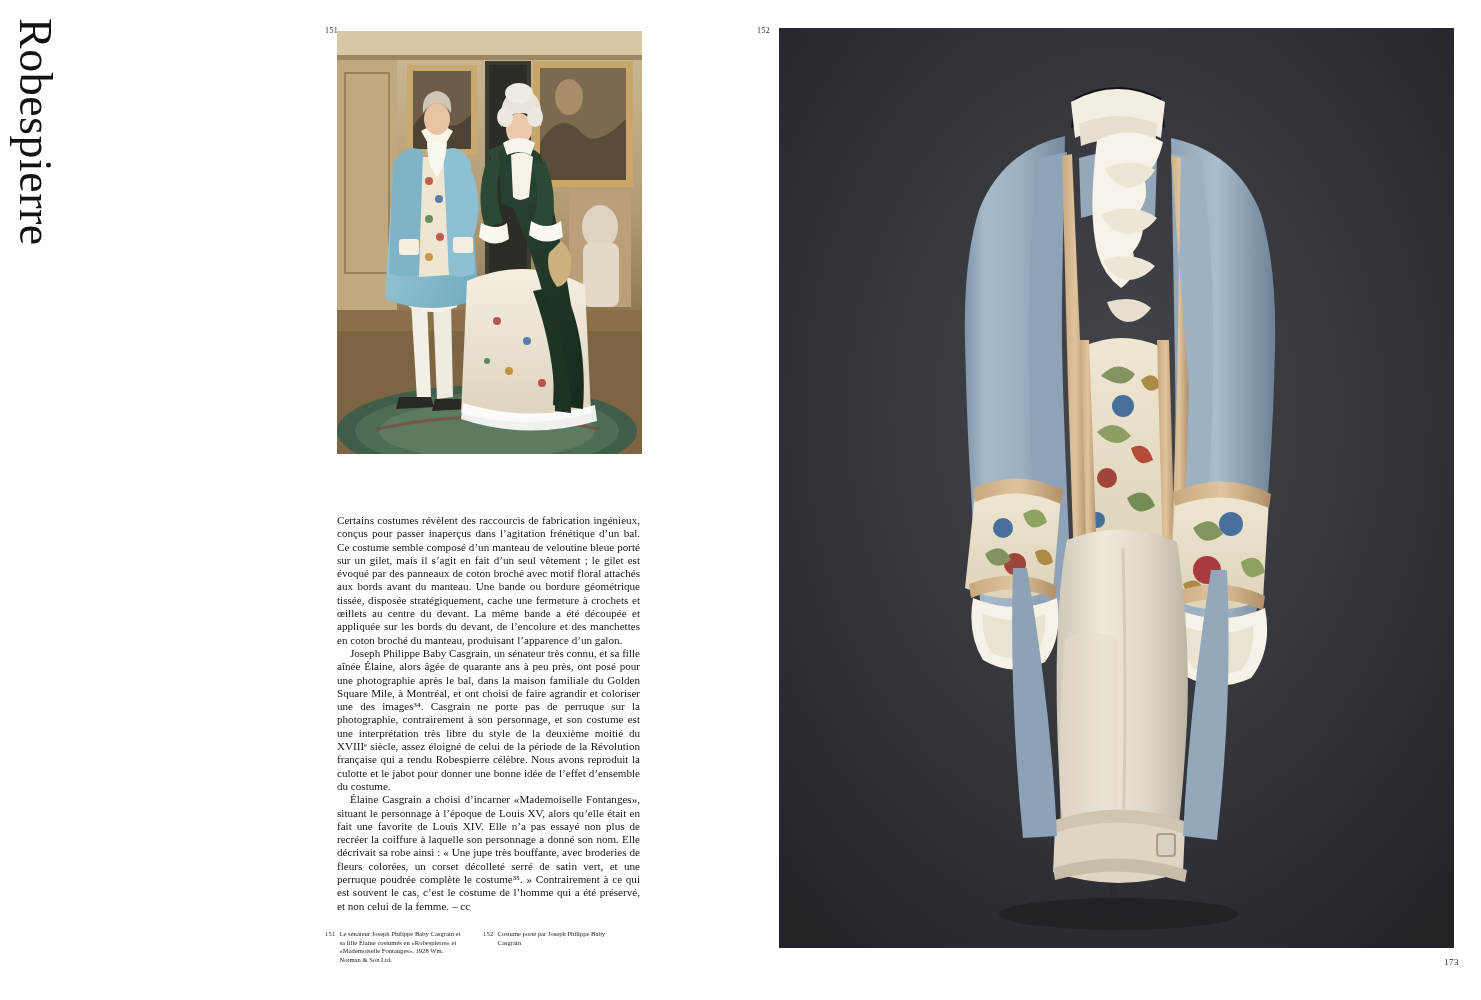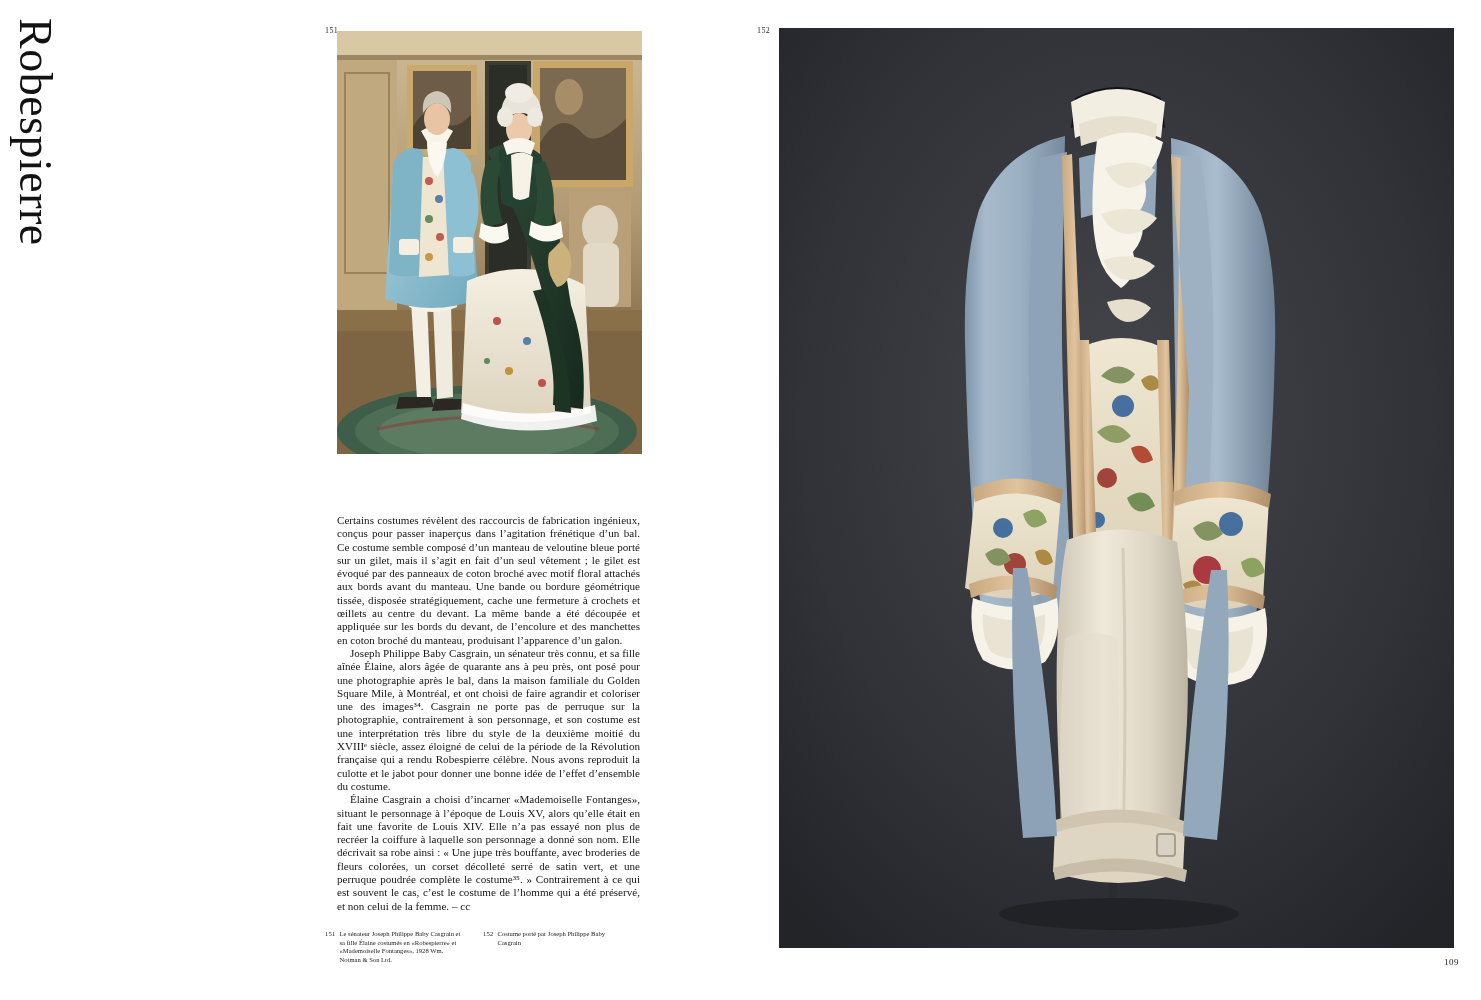--- a/index.html
+++ b/index.html
@@ -403,14 +403,14 @@
 
       <rect x="378" y="806" width="18" height="22" rx="3" fill="#d8d2c4" stroke="#a79e8c" stroke-width="2"></rect>
 
       <path d="M248 540 q24 140 30 268 l-34 2 q-14 -142 -10 -270z" fill="#8da2b6"></path>
       <path d="M432 542 q-22 140 -28 266 l34 4 q16 -144 10 -270z" fill="#93a8bb"></path>
 
       <ellipse cx="340" cy="886" rx="120" ry="16" fill="#1d1f23" opacity="0.75"></ellipse>
     </svg>
   </div>
 
-  <div class="folio-page-right">109</div>
+  <div class="folio-page-right">173</div>
 </div>
 
 </body></html>

